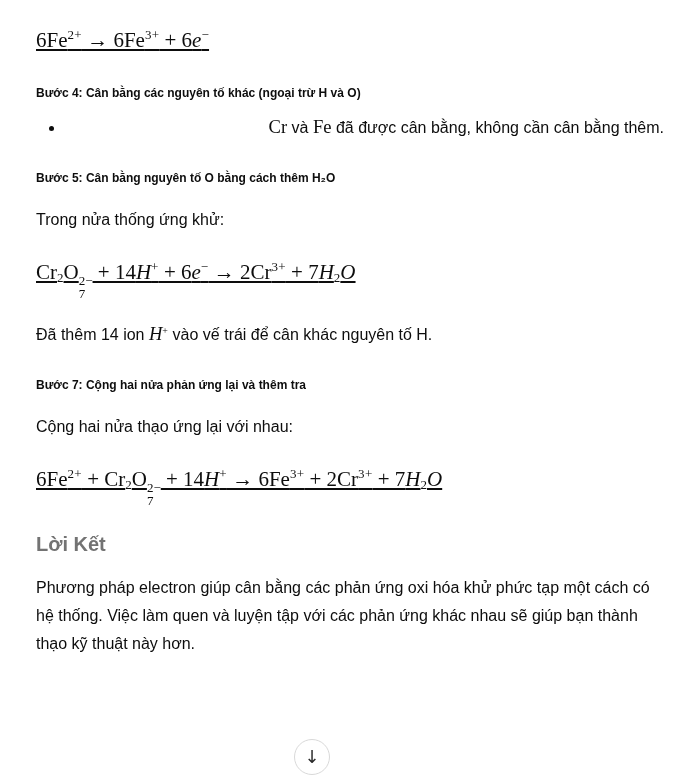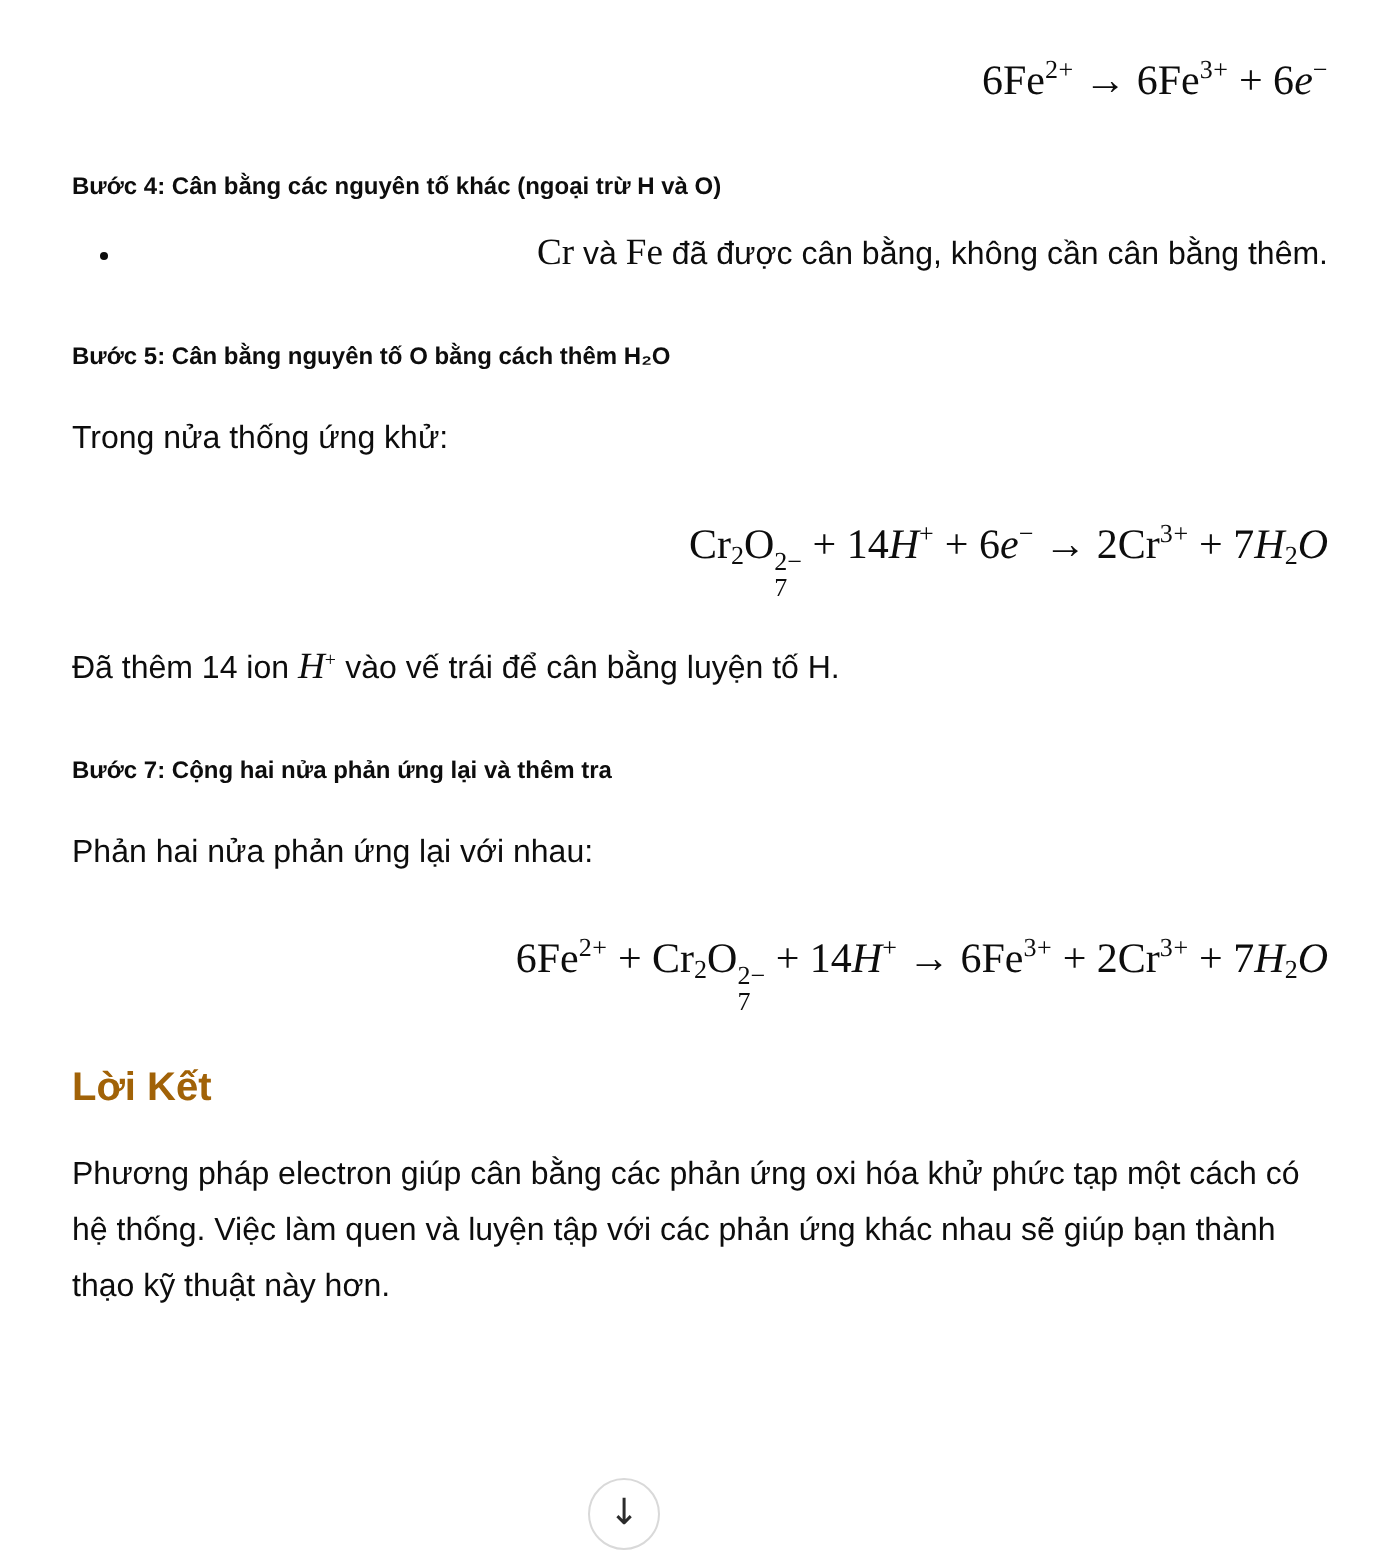--- a/index.html
+++ b/index.html
@@ -16,26 +16,27 @@
     color: #0d0d0d;
     font-size: 16px;
   }
   .doc {
     padding: 16px 36px 0 36px;
     box-sizing: border-box;
     width: 700px;
   }
   
   .eq {
-    text-align: right;
+    text-align: left;
     font-family: "Liberation Serif", "DejaVu Serif", serif;
     font-size: 21px;
     line-height: 34px;
     margin: 2px 0;
     white-space: nowrap;
+    text-decoration: underline;
   }
   h4.step {
     font-size: 12px;
     font-weight: 700;
     line-height: 24px;
     margin: 24px 0 6px 0;
     color: #0d0d0d;
   }
   p.body-p {
     line-height: 28px;
@@ -48,21 +49,21 @@
   }
   ul.blist li {
     line-height: 28px;
     padding-left: 4px;
   }
   h2.closing {
     font-size: 20px;
     font-weight: 700;
     line-height: 28px;
     margin: 22px 0 10px 0;
-    color: #a16207;
+    color: #737373;
   }
   
   .m-t  { font-family: "Liberation Sans", "DejaVu Sans", sans-serif; }
   .m-rm { font-family: "Liberation Serif", "DejaVu Serif", serif; font-style: normal; }
   .m-it { font-family: "Liberation Serif", "DejaVu Serif", serif; font-style: italic; }
   .m-sup {
     font-family: "Liberation Serif", "DejaVu Serif", serif;
     font-style: normal;
     font-size: 0.62em;
     vertical-align: 0.62em;
@@ -129,25 +130,25 @@
 
   <p class="body-p">Trong nửa thống ứng khử:</p>
 
   <div class="eq"><span class="m-rm">Cr</span><span class="m-sub">2</span><span class="m-rm">O</span><span class="m-ss">
         <span class="m-ss-sup">2−</span>
         <span class="m-ss-sub">7</span>
       </span><span class="m-rm"> + 14</span><span class="m-it">H</span><span class="m-sup">+</span><span class="m-rm"> + 6</span><span class="m-it">e</span><span class="m-sup">−</span><span class="m-rm"> → 2Cr</span><span class="m-sup">3+</span><span class="m-rm"> + 7</span><span class="m-it">H</span><span class="m-sub">2</span><span class="m-it">O</span></div>
 
 
 
-  <p class="body-p"><span class="m-t">Đã thêm 14 ion </span><span class="m-it">H</span><span class="m-sup">+</span><span class="m-t"> vào vế trái để cân bằng luyện tố H.</span></p>
+  <p class="body-p"><span class="m-t">Đã thêm 14 ion </span><span class="m-it">H</span><span class="m-sup">+</span><span class="m-t"> vào vế trái để cân khác nguyên tố H.</span></p>
 
   <h4 class="step">Bước 7: Cộng hai nửa phản ứng lại và thêm tra</h4>
 
-  <p class="body-p">Phản hai nửa phản ứng lại với nhau:</p>
+  <p class="body-p">Cộng hai nửa thạo ứng lại với nhau:</p>
 
   <div class="eq"><span class="m-rm">6Fe</span><span class="m-sup">2+</span><span class="m-rm"> + Cr</span><span class="m-sub">2</span><span class="m-rm">O</span><span class="m-ss">
         <span class="m-ss-sup">2−</span>
         <span class="m-ss-sub">7</span>
       </span><span class="m-rm"> + 14</span><span class="m-it">H</span><span class="m-sup">+</span><span class="m-rm"> → 6Fe</span><span class="m-sup">3+</span><span class="m-rm"> + 2Cr</span><span class="m-sup">3+</span><span class="m-rm"> + 7</span><span class="m-it">H</span><span class="m-sub">2</span><span class="m-it">O</span></div>
 
 
   <h2 class="closing">Lời Kết</h2>
 
   <p class="body-p">Phương pháp electron giúp cân bằng các phản ứng oxi hóa khử phức tạp một cách có hệ thống. Việc làm quen và luyện tập với các phản ứng khác nhau sẽ giúp bạn thành thạo kỹ thuật này hơn.</p>

